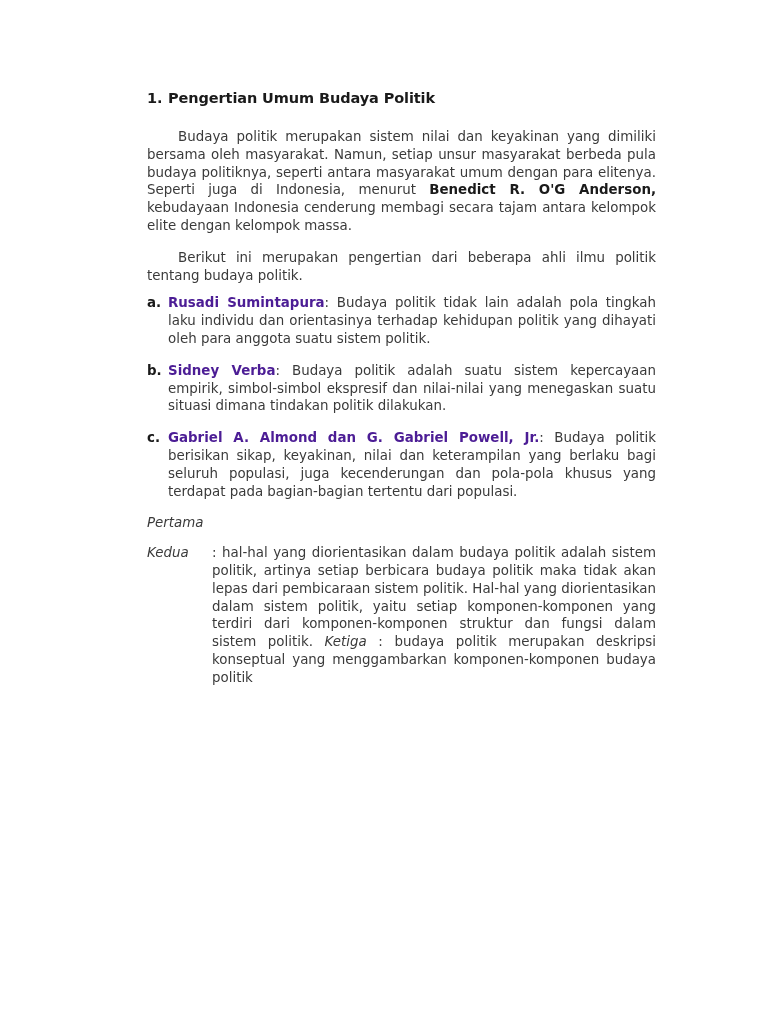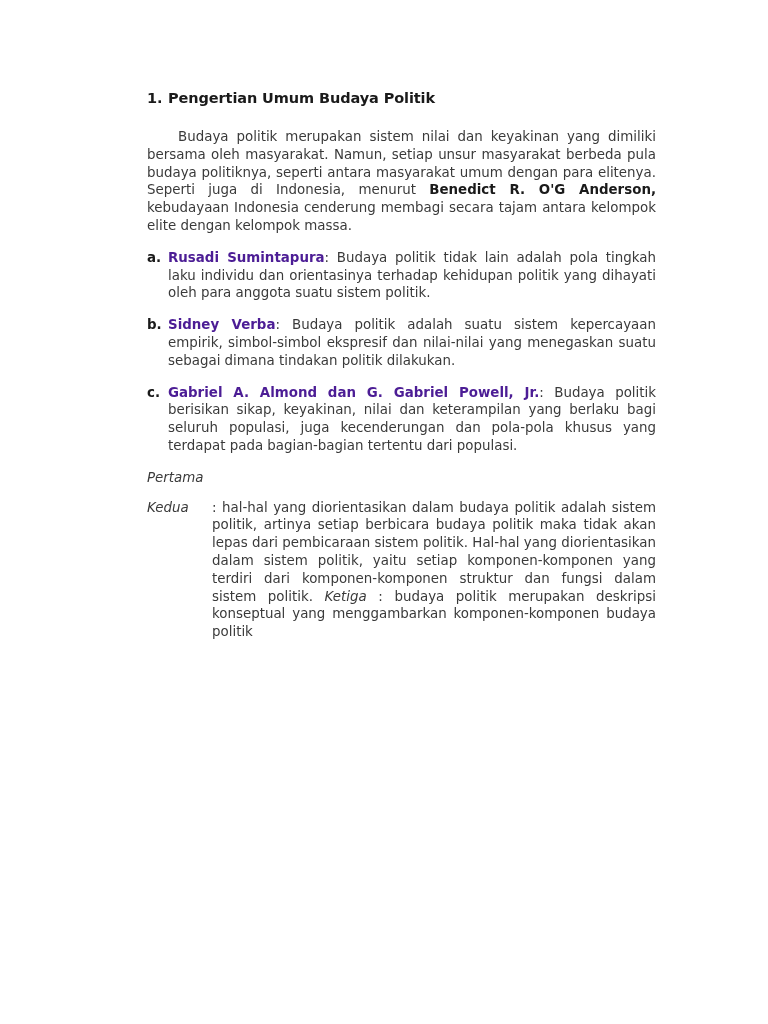--- a/index.html
+++ b/index.html
@@ -137,29 +137,30 @@
   <div class="content">
 
     <h1 class="section-heading">
       <span class="num">1.</span>
       <span class="htext">Pengertian Umum Budaya Politik</span>
     </h1>
 
     <p class="body indent"><span>Budaya politik merupakan sistem nilai dan keyakinan yang dimiliki bersama oleh masyarakat. Namun, setiap unsur masyarakat berbeda pula budaya politiknya, seperti antara masyarakat umum dengan para elitenya. Seperti juga di Indonesia, menurut </span><b class="bold">Benedict R. O'G Anderson,</b><span> kebudayaan Indonesia cenderung membagi secara tajam antara kelompok elite dengan kelompok massa.</span></p>
 
 
+    <p class="body indent tight">Berikut ini merupakan pengertian dari beberapa ahli ilmu politik tentang budaya politik.</p>
 
     <ul class="expert-list">
       <li class="expert-item">
         <span class="marker">a.</span>
         <span class="itext"><span class="name">Rusadi Sumintapura</span><span>: Budaya politik tidak lain adalah pola tingkah laku individu dan orientasinya terhadap kehidupan politik yang dihayati oleh para anggota suatu sistem politik.</span></span>
       </li>
       <li class="expert-item">
         <span class="marker">b.</span>
-        <span class="itext"><span class="name">Sidney Verba</span><span>: Budaya politik adalah suatu sistem kepercayaan empirik, simbol-simbol ekspresif dan nilai-nilai yang menegaskan suatu sebagai dimana tindakan politik dilakukan.</span></span>
+        <span class="itext"><span class="name">Sidney Verba</span><span>: Budaya politik adalah suatu sistem kepercayaan empirik, simbol-simbol ekspresif dan nilai-nilai yang menegaskan suatu situasi dimana tindakan politik dilakukan.</span></span>
       </li>
       <li class="expert-item">
         <span class="marker">c.</span>
         <span class="itext"><span class="name">Gabriel A. Almond dan G. Gabriel Powell, Jr.</span><span>: Budaya politik berisikan sikap, keyakinan, nilai dan keterampilan yang berlaku bagi seluruh populasi, juga kecenderungan dan pola-pola khusus yang terdapat pada bagian-bagian tertentu dari populasi.</span></span>
       </li>
     </ul>
 
 
     <div class="ordinal-block">
       <span class="ord-label">Pertama</span>

